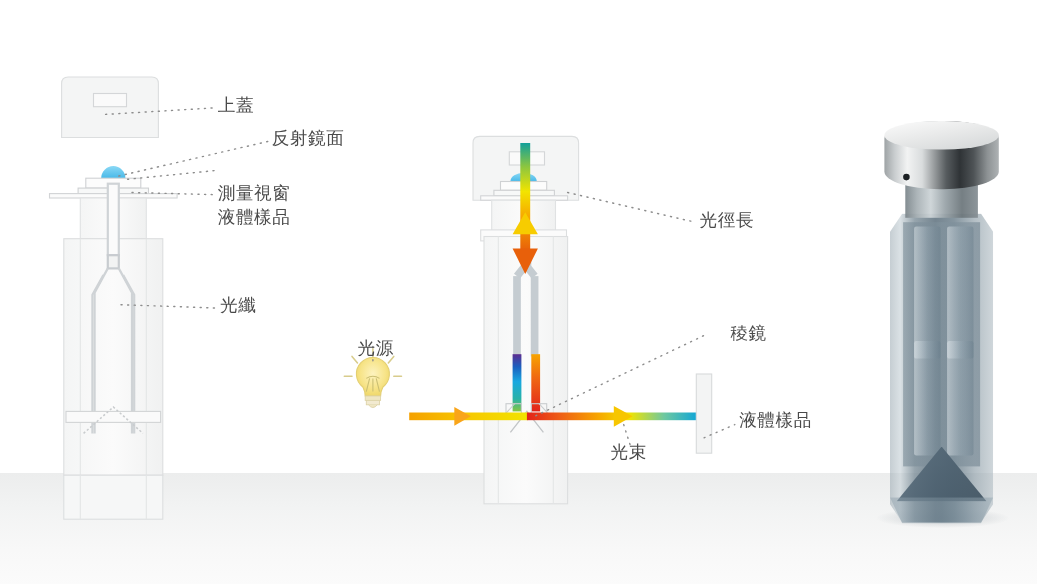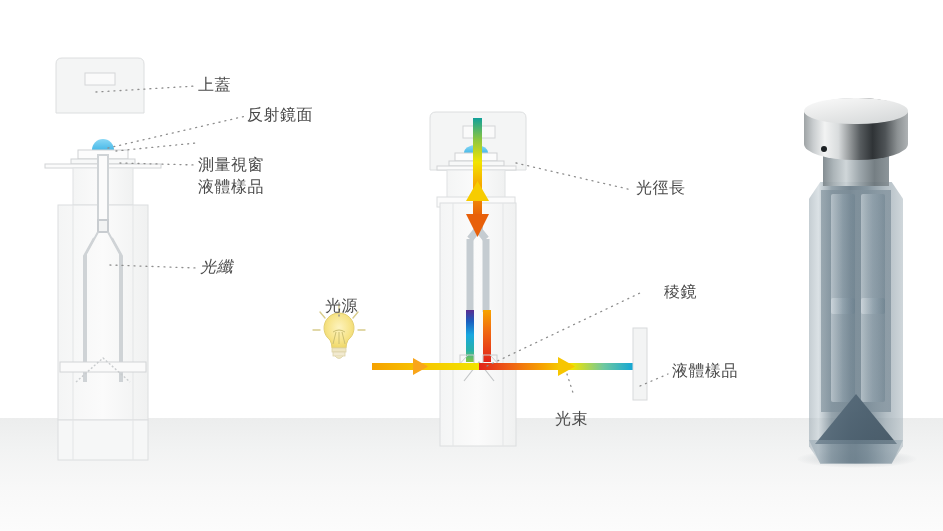--- a/index.html
+++ b/index.html
@@ -2,21 +2,21 @@
 <html><head>
 <meta charset="utf-8">
 <style>
   html,body{margin:0;padding:0;}
   body{
     width:943px;height:531px;overflow:hidden;
     background:#ffffff;
     font-family:"Liberation Sans","DejaVu Sans",sans-serif;
     position:relative;
   }
-  #stage{position:absolute;left:0;top:0;width:943px;height:379px;}
+  #stage{position:absolute;left:0;top:12px;width:943px;height:379px;}
   .floor{
     position:absolute;left:0;top:418px;width:943px;height:113px;
     background:linear-gradient(180deg,#eceded 0%,#f2f3f3 28%,#f8f8f8 62%,#fcfcfc 100%);
   }
   .svg-layer{position:absolute;left:0;top:0;width:943px;height:531px;}
   .lbl{
     position:absolute;
     color:#4a4a4a;
     font-size:16px;
     line-height:18px;
@@ -276,23 +276,23 @@
     <div class="r-tube" style="left:66px;top:200px;height:104px;"></div>
     <div class="r-pyr"></div>
     <div class="r-base"></div>
     <div class="r-neck"></div>
     <div class="r-cap"></div>
     <div class="r-cap-top"></div>
     <div class="r-cap-hole"></div>
   </div>
 
   <div class="lbl" style="left:198px;top:76px;">上蓋</div>
-  <div class="lbl" style="left:247px;top:106px;">反射鏡面</div>
+  <div class="lbl" style="left:247px;top:106px;font-family:Liberation Mono, monospace;">反射鏡面</div>
   <div class="lbl" style="left:198px;top:134px;margin-top:44px;">液體樣品</div>
   <div class="lbl" style="left:198px;top:156px;">測量視窗</div>
-  <div class="lbl" style="left:200px;top:258px;font-style:italic;">光纖</div>
+  <div class="lbl" style="left:200px;top:258px;">光纖</div>
   <div class="lbl" style="left:325px;top:297px;">光源</div>
   <div class="lbl" style="left:636px;top:180px;font-family:Liberation Mono, monospace;">光徑長</div>
   <div class="lbl" style="left:645px;top:283px;margin-left:19px;">稜鏡</div>
-  <div class="lbl" style="left:555px;top:391px;margin-top:19px;">光束</div>
+  <div class="lbl" style="left:555px;top:391px;">光束</div>
   <div class="lbl" style="left:672px;top:362px;">液體樣品</div>
 
 </div>
 
 </body></html>

